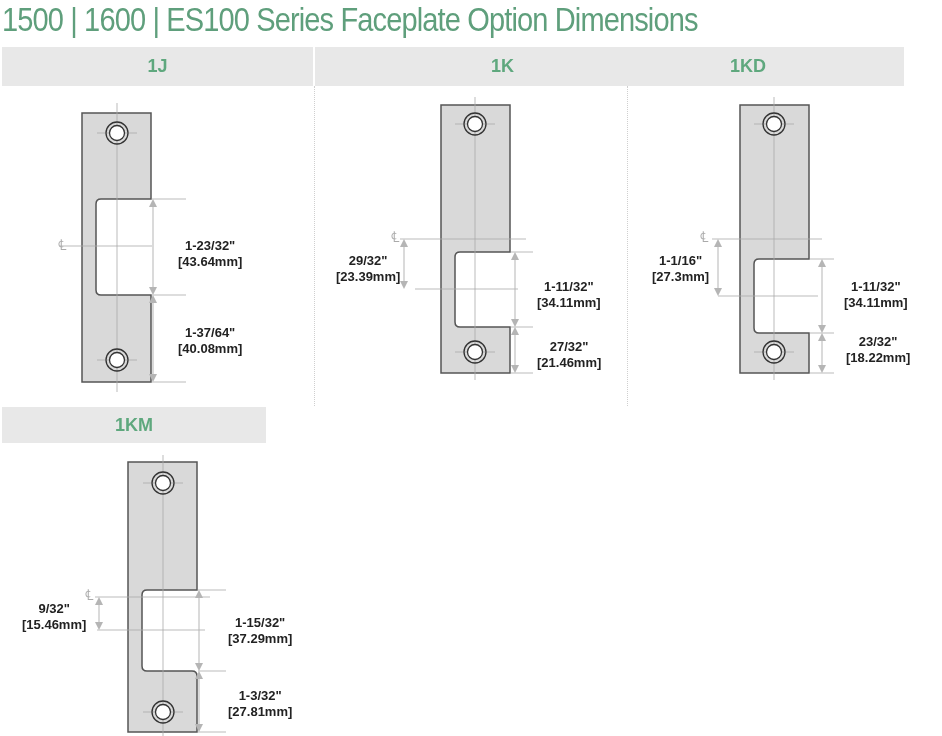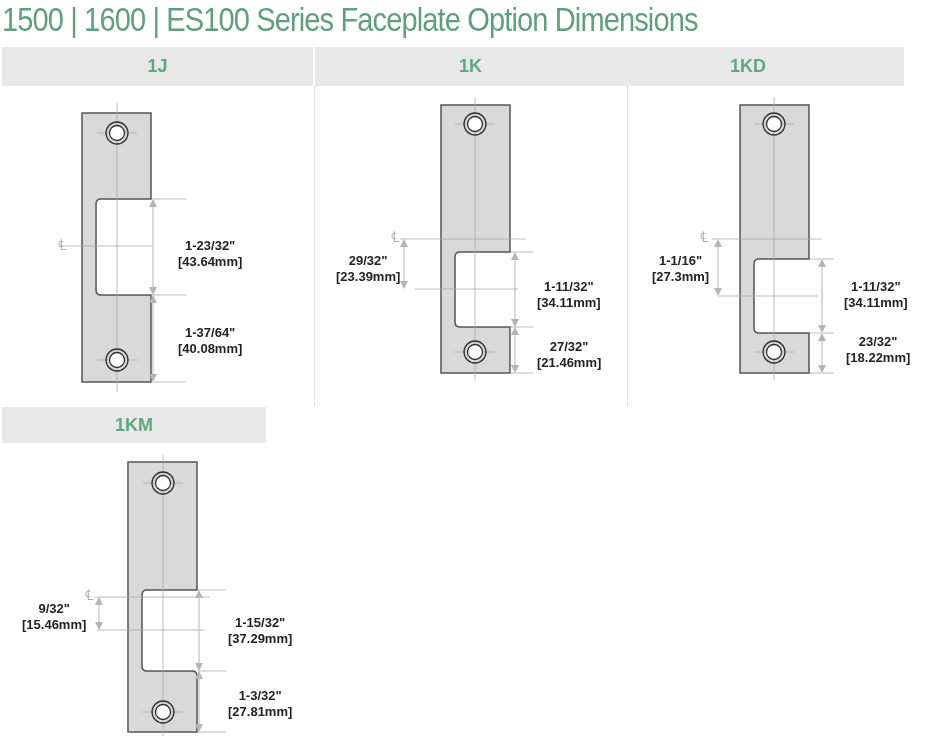--- a/index.html
+++ b/index.html
@@ -11,21 +11,21 @@
   svg.drawing { position:absolute; left:0; top:0; }
 </style>
 </head>
 <body>
 
 <div class="title">1500 | 1600 | ES100 Series Faceplate Option Dimensions</div>
 
 <div class="hdr" style="left:2px; top:47px; width:311px; height:39px;">
     <span>1J</span>
   </div>
-<div class="hdr" style="left:315px; top:47px; width:311px; height:39px;">
+<div class="hdr" style="left:315px; top:47px; width:311px; height:39px;padding-left:32px;">
     <span>1K</span>
   </div>
 <div class="hdr" style="left:592px; top:47px; width:312px; height:39px;">
     <span>1KD</span>
   </div>
 <div class="hdr" style="left:2px; top:407px; width:264px; height:36px;">
     <span>1KM</span>
   </div>
 
 <div class="panel-sep" style="left:314px; top:86px; height:320px;"></div>

